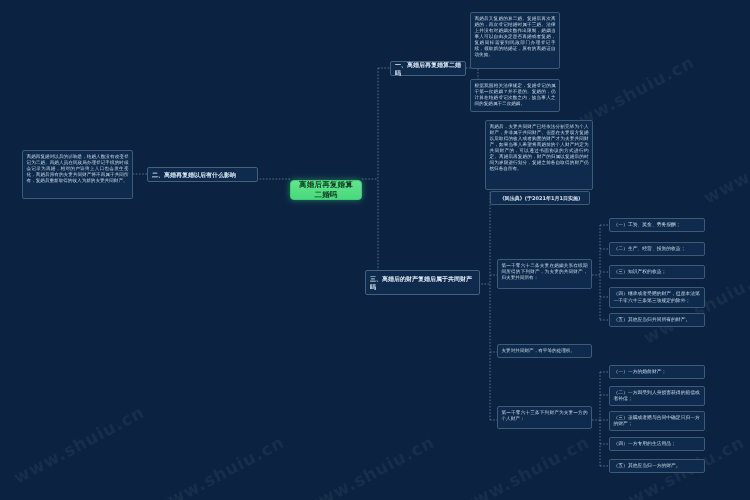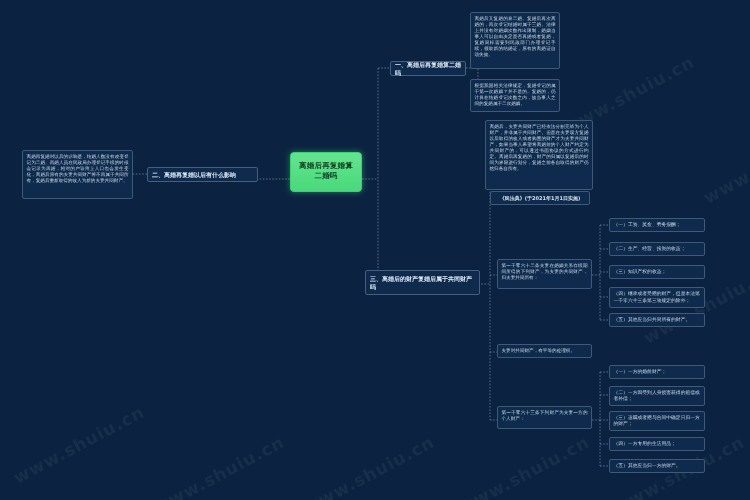--- a/index.html
+++ b/index.html
@@ -155,21 +155,21 @@
 
     <line x1="592" y1="420" x2="600" y2="420"></line>
     <line x1="600" y1="372" x2="600" y2="466"></line>
     <line x1="600" y1="372" x2="609" y2="372"></line>
     <line x1="600" y1="395" x2="609" y2="395"></line>
     <line x1="600" y1="420" x2="609" y2="420"></line>
     <line x1="600" y1="444" x2="609" y2="444"></line>
     <line x1="600" y1="466" x2="609" y2="466"></line>
   </svg>
 
-  <div class="node root" style="left:290px;top:152px;width:72px;height:40px;font-family:Liberation Mono, monospace;">离婚后再复婚算二婚吗</div>
+  <div class="node root" style="left:290px;top:180px;width:72px;height:20px;">离婚后再复婚算二婚吗</div>
 
   <div class="node h1b" style="left:147px;top:167px;width:111px;height:15px;">二、离婚再复婚以后有什么影响</div>
 
   <div class="node para" style="left:22px;top:150px;width:111px;height:49px;">离婚再复婚对以后的影响是，结婚人数没有改变登记为二婚。再婚人员在民政局办理登记手续的时候会记录为再婚，相对的户籍簿上人口也会发生变化，离婚后原有的夫妻共同财产将不再属于共同所有，复婚后重新取得的收入为新的夫妻共同财产。</div>
 
   <div class="node h1b" style="left:390px;top:61px;width:76px;height:15px;">一、离婚后再复婚算二婚吗</div>
 
   <div class="node para" style="left:470px;top:12px;width:90px;height:57px;">离婚后又复婚的算二婚。复婚后再次离婚的，再次登记结婚时属于三婚。法律上并没有对婚姻次数作出限制，婚姻当事人可以自由决定是否再婚或者复婚，复婚同样需要到民政部门办理登记手续，领取新的结婚证，原有的离婚证自动失效。</div>
 
   <div class="node para" style="left:470px;top:79px;width:90px;height:33px;">根据我国相关法律规定，复婚登记的属于第一次婚姻？并不是的。复婚的，仍计算在结婚登记次数之内，故当事人之间的复婚属于二次婚姻。</div>

